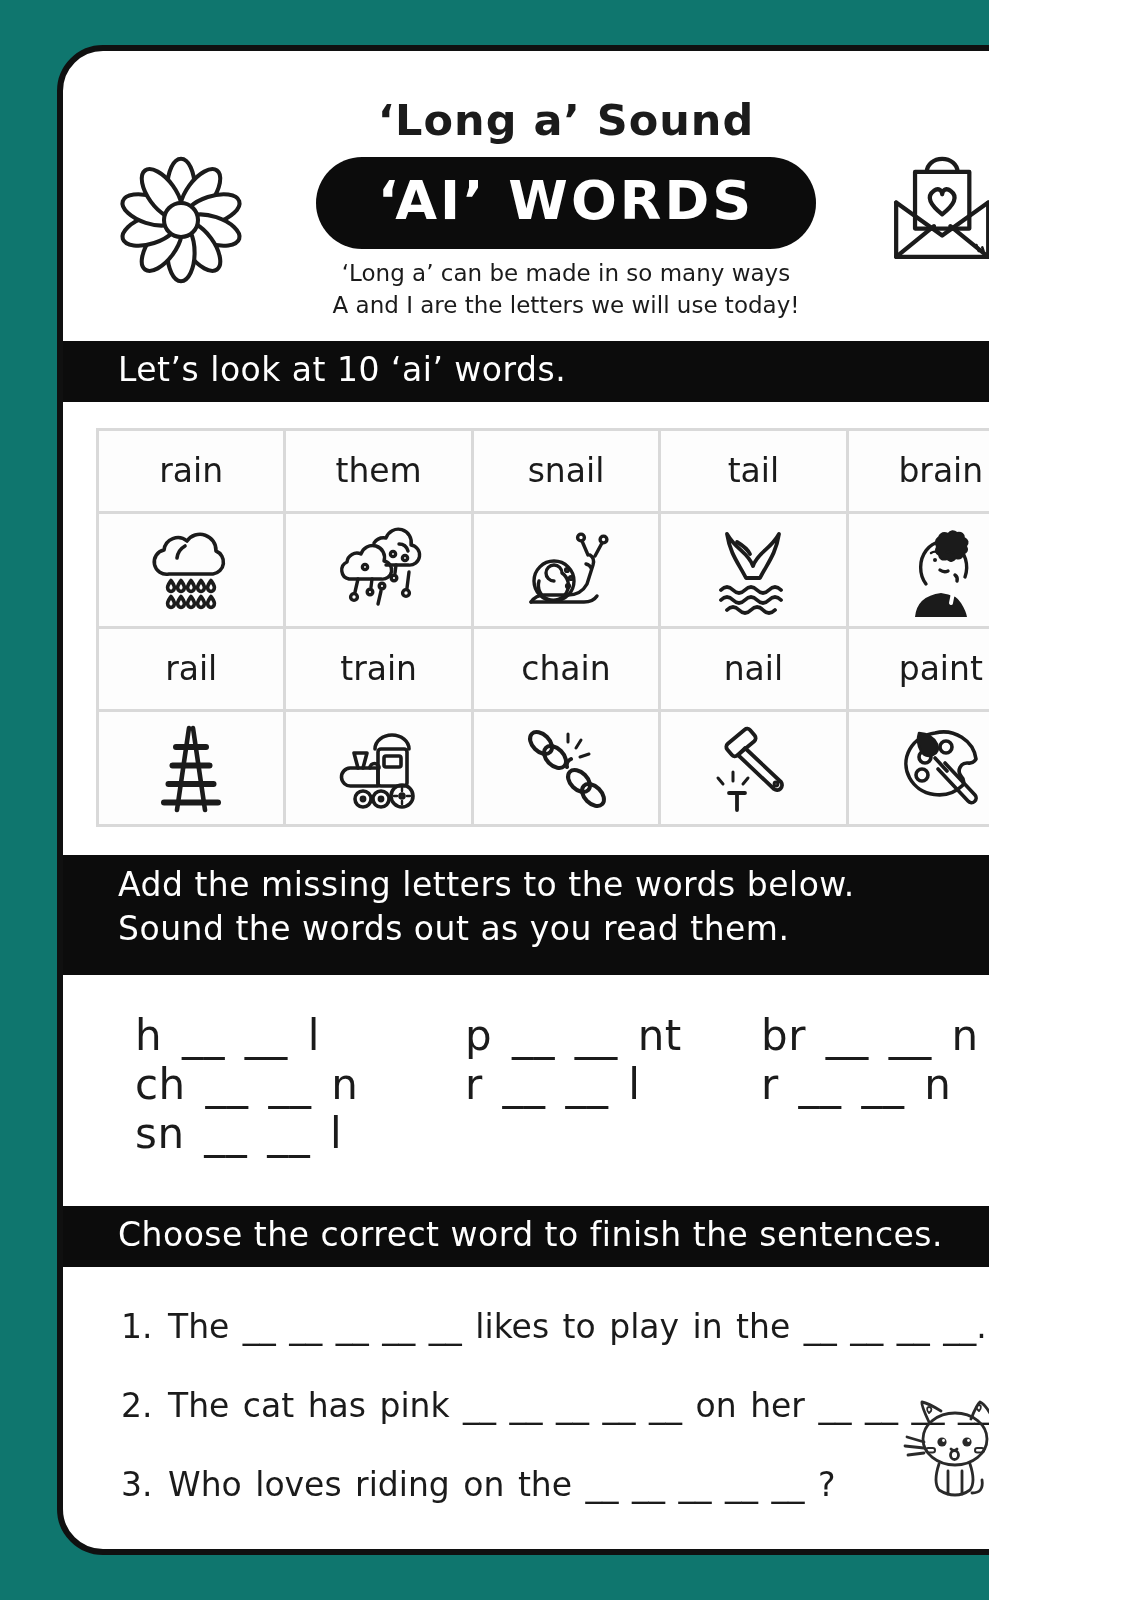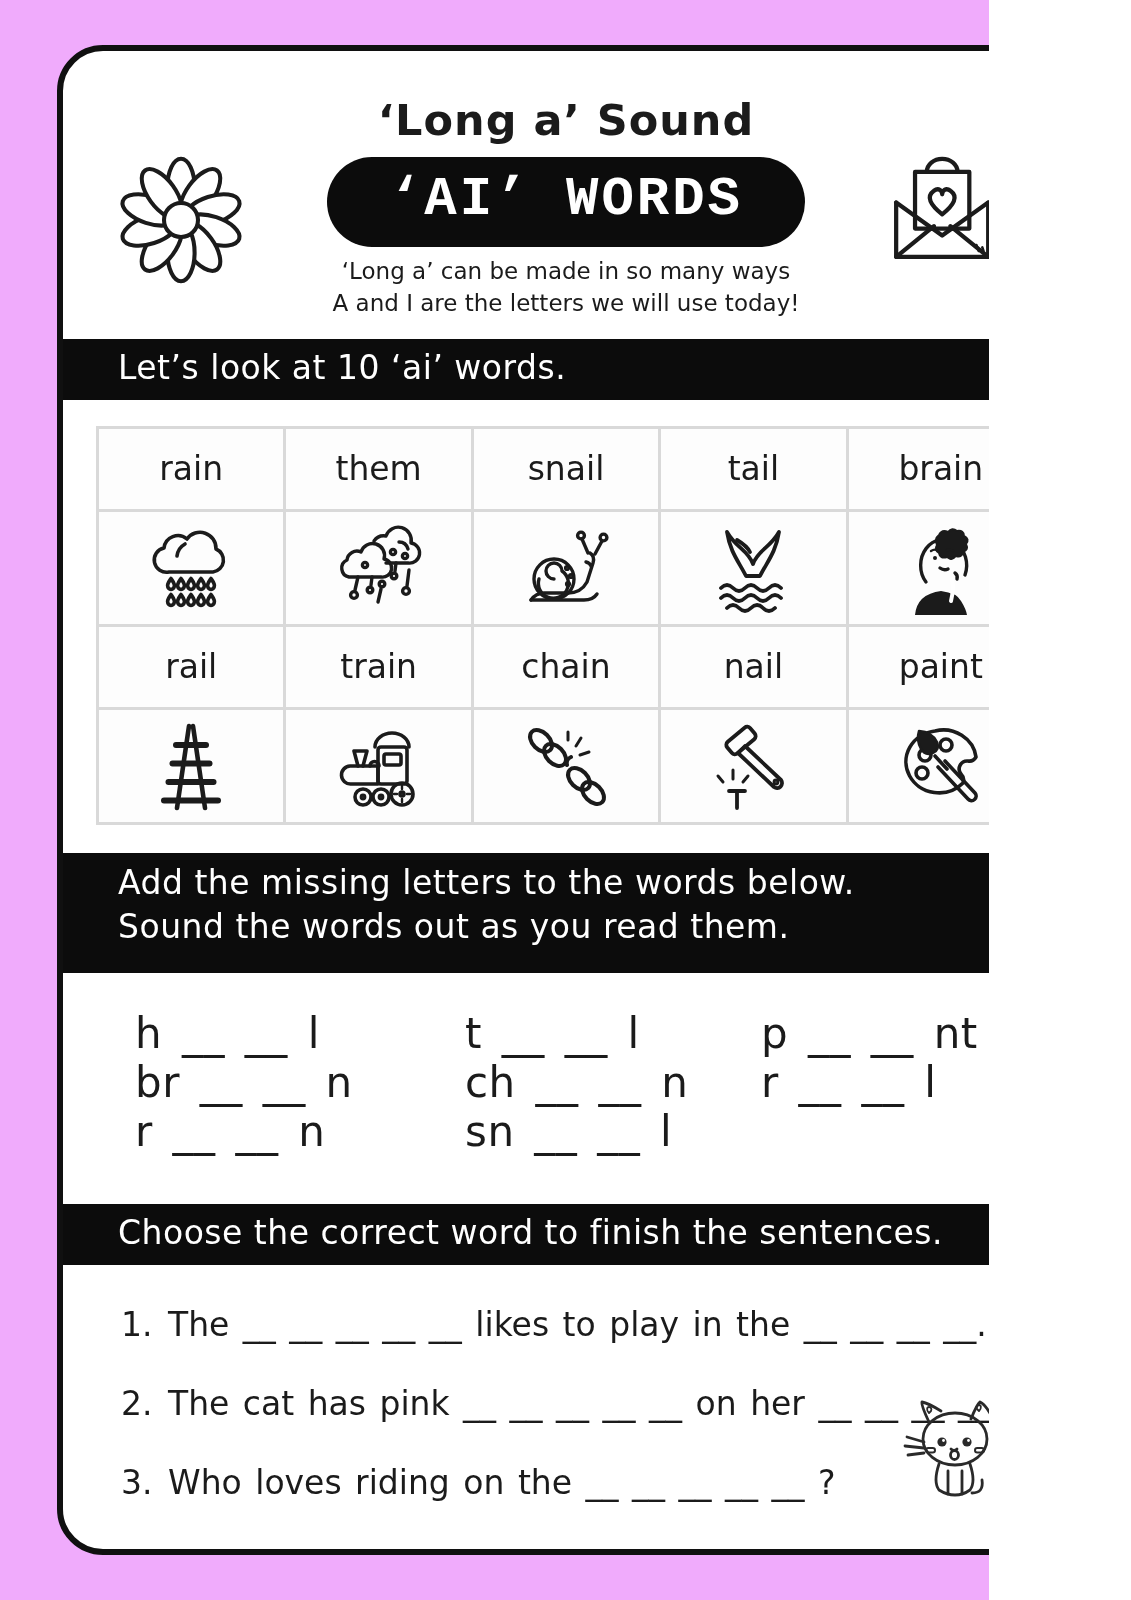--- a/index.html
+++ b/index.html
@@ -1,25 +1,25 @@
 <!DOCTYPE html>
 <html><head>
 <meta charset="utf-8">
 <style>
   html,body{margin:0;padding:0;background:#ffffff;}
-  .canvas{position:relative;width:989px;height:1600px;background:#f0abfc;
+  .canvas{position:relative;width:989px;height:1600px;background:#0f766e;
     font-family:"DejaVu Sans",sans-serif;color:#1b1b1b;overflow:hidden;}
   .page{position:absolute;left:57px;top:45px;width:1018px;height:1510px;box-sizing:border-box;
     border:6px solid #101010;border-radius:46px;background:#ffffff;overflow:hidden;}
   .flower{position:absolute;left:50px;top:98px;width:136px;height:142px;}
   .envelope{position:absolute;right:66px;top:102px;width:124px;height:118px;}
   .flower svg,.envelope svg,.cat svg{width:100%;height:100%;}
   .title{margin:44px 0 0;text-align:center;font-size:43px;font-weight:600;letter-spacing:1px;}
   .pill{margin:12px auto 0;width:max-content;background:#0c0c0c;color:#ffffff;font-size:54px;
-    font-weight:800;letter-spacing:3px;padding:12px 62px 17px;border-radius:62px;font-family:Liberation Mono, monospace;}
+    font-weight:800;letter-spacing:3px;padding:12px 62px 17px;border-radius:62px;}
   .subtitle{margin:10px 12px 0;text-align:center;font-size:23px;line-height:1.3;}
   .bar{margin-top:20px;background:#0c0c0c;color:#ffffff;font-size:33px;
     padding:9px 20px 13px 55px;letter-spacing:0.5px;}
   .bar.two-line{margin-top:28px;line-height:1.34;padding-top:8px;padding-bottom:24px;}
   .words-table{margin:26px auto 0;width:934px;display:grid;grid-template-columns:repeat(5,1fr);
     gap:3px;background:#d9d9d9;border:3px solid #d9d9d9;}
   .cell{background:#fdfdfd;display:flex;align-items:center;justify-content:center;}
   .cell.word{height:80px;font-size:33px;font-weight:500;}
   .cell.icon{height:112px;}
   .cell.icon svg{width:100px;height:100px;}
@@ -244,21 +244,20 @@
         </div>
       </div>
 
     <div class="bar two-line">
       <div>Add the missing letters to the words below.</div>
       <div>Sound the words out as you read them.</div>
     </div>
 
     <div class="missing-grid" id="missing-grid">
         <div class="fill">h __ __ l</div>
-        <div class="fill">t __ __ l</div>
         <div class="fill">p __ __ nt</div>
         <div class="fill">br __ __ n</div>
         <div class="fill">ch __ __ n</div>
         <div class="fill">r __ __ l</div>
         <div class="fill">r __ __ n</div>
         <div class="fill">sn __ __ l</div>
       </div>
 
     <div class="bar">
       <span>Choose the correct word to finish the sentences.</span>

